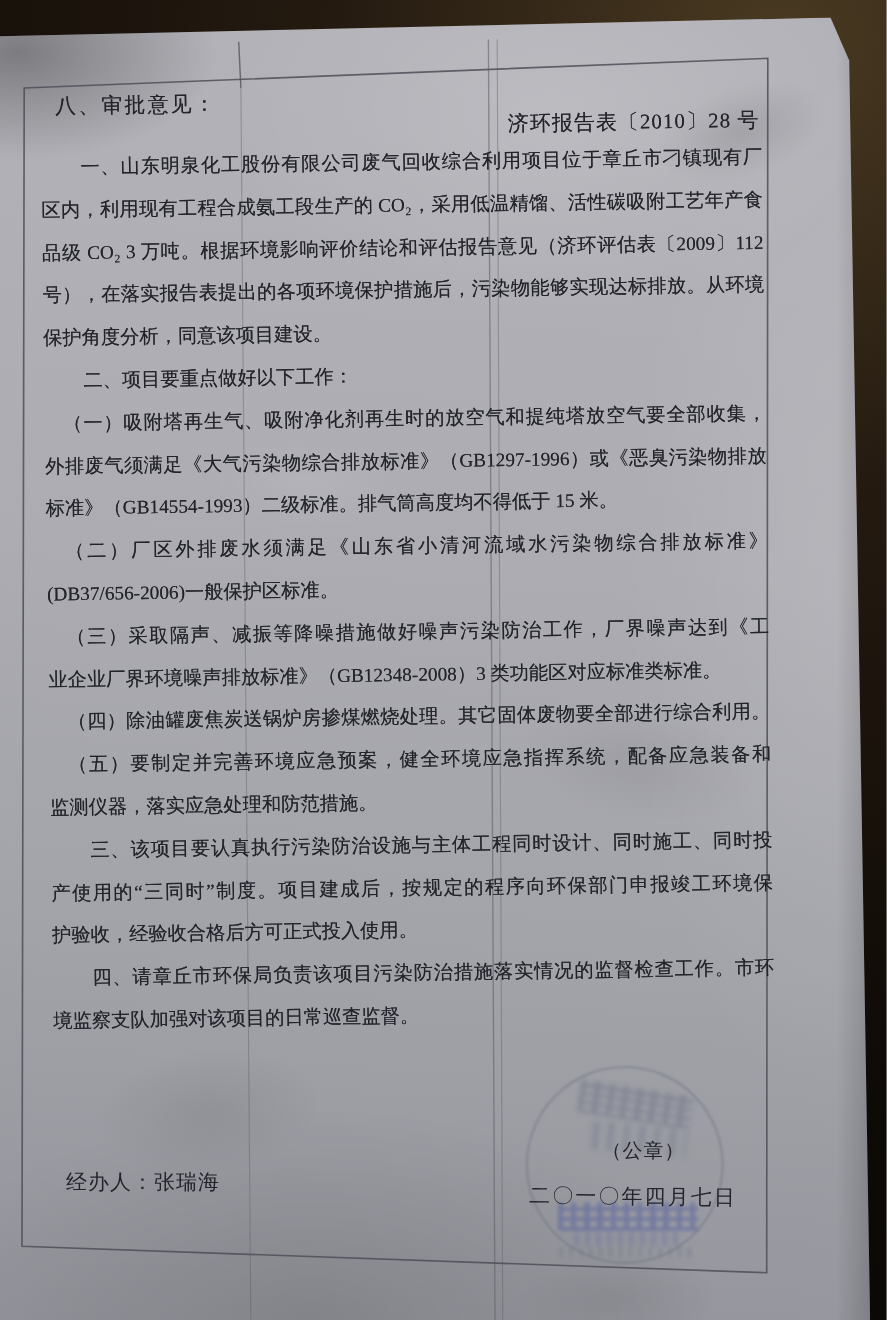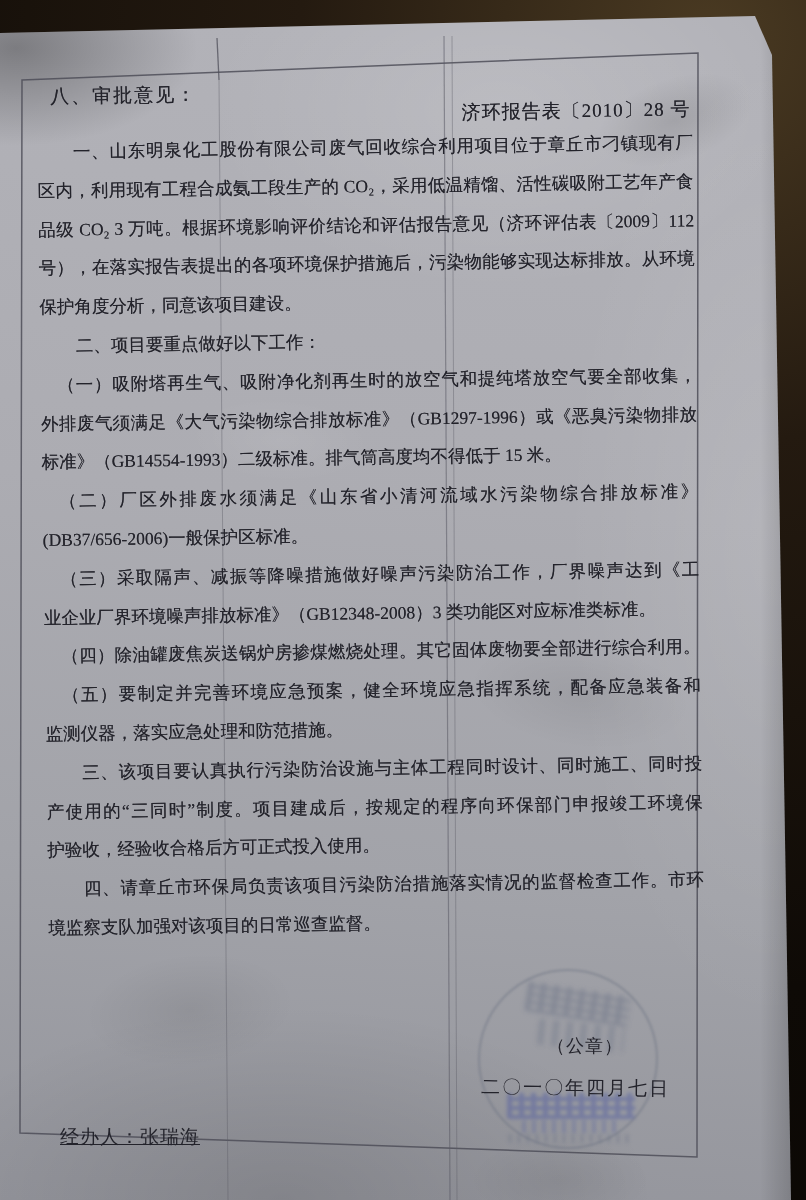--- a/index.html
+++ b/index.html
@@ -46,21 +46,21 @@
   }
   .section-title{position:absolute;left:14px;top:0;font-size:19px;letter-spacing:2px;}
   .doc-number{position:absolute;right:2px;top:22px;font-size:19px;letter-spacing:1px;}
   .body-lines{position:absolute;left:0;top:49px;width:656px;}
   .line{height:38.8px;line-height:38.8px;font-size:17.5px;text-align:justify;text-align-last:left;}
   .line.just{text-align-last:justify;}
   .line.ind1{padding-left:17px;}
   .line.ind2{padding-left:36px;}
 
   
-  .handler{position:absolute;left:60px;top:1124px;font-size:19px;color:var(--ink,#23232b);letter-spacing:1px;text-decoration:underline;}
+  .handler{position:absolute;left:60px;top:1062px;font-size:19px;color:var(--ink,#23232b);letter-spacing:1px;}
   .seal-note{position:absolute;left:529px;top:1034px;font-size:18px;color:var(--ink,#23232b);letter-spacing:1px;transform:rotate(0.4deg);margin-left:18px;}
   .date{position:absolute;left:481px;top:1075px;font-size:19px;color:var(--ink,#23232b);letter-spacing:2px;transform:rotate(0.6deg);}
 
   
   .seal{position:absolute;left:478px;top:969px;width:176px;height:176px;border-radius:50%;
     border:2px solid rgba(102,110,126,0.42);filter:blur(1.1px);}
   .smudge{position:absolute;border-radius:3px;}
   .sm-top{left:46px;top:18px;width:104px;height:30px;transform:rotate(9deg);opacity:.5;filter:blur(2px);
     background:repeating-linear-gradient(90deg, #6b7386 0 5px, transparent 5px 13px),
                repeating-linear-gradient(0deg, #6b7386 0 3px, transparent 3px 8px);}

